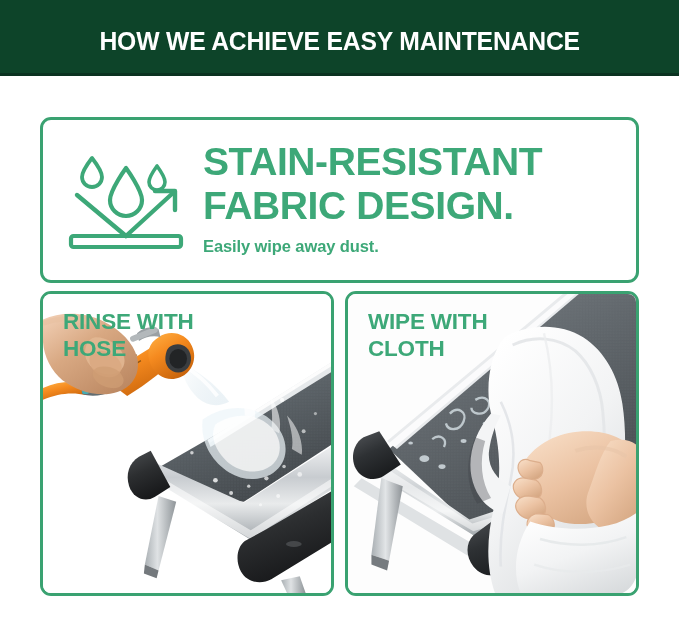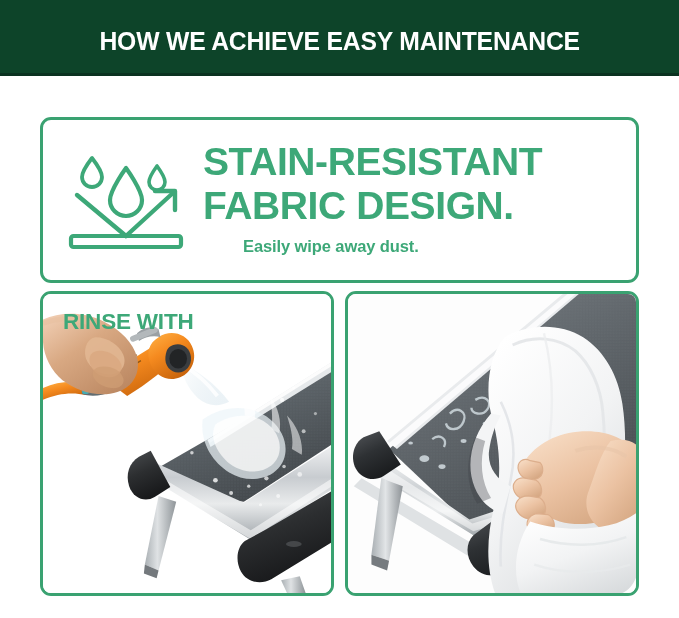--- a/index.html
+++ b/index.html
@@ -88,21 +88,20 @@
     line-height: 1.13;
     letter-spacing: -0.4px;
     white-space: nowrap;
   }
   .hero-sub {
     margin-top: 9px;
     color: #3da878;
     font-size: 16.5px;
     font-weight: bold;
     letter-spacing: -0.1px;
-    margin-left: 40px;
   }
 
   
   .cards-row {
     margin-top: 8px;
     display: flex;
     gap: 11px;
   }
   .photo-card {
     width: 294px;
@@ -166,20 +165,21 @@
       <div class="hero-heading">FABRIC DESIGN.</div>
       <div class="hero-sub">Easily wipe away dust.</div>
     </div>
   </div>
 
   <div class="cards-row">
 
     <div class="photo-card">
       <div class="photo-card-title">
         <div>RINSE WITH</div>
+        <div>HOSE</div>
       </div>
 
       <div class="photo-stage">
         <svg class="photo-svg" viewBox="0 0 294 305" preserveAspectRatio="xMidYMid slice">
           <defs>
             <linearGradient id="meshL" x1="0" y1="0" x2="0.55" y2="1">
               <stop offset="0" stop-color="#6e757a"></stop>
               <stop offset="0.45" stop-color="#5c6368"></stop>
               <stop offset="1" stop-color="#43484c"></stop>
             </linearGradient>
@@ -311,20 +311,24 @@
           <path d="M58 58 C68 58 77 64 80 72 C82 79 76 85 68 85
                    C58 85 50 79 48 71 C46 63 50 58 58 58 Z" fill="#d9a87f" opacity="0.8"></path>
           <path d="M62 74 C72 74 80 79 82 86 C84 92 78 97 70 96
                    C60 95 53 90 51 83 C50 77 55 74 62 74 Z" fill="#cf9d74" opacity="0.75"></path>
           <path d="M0 30 C16 24 34 24 48 30" stroke="#e7c0a0" stroke-width="5" fill="none" opacity="0.6"></path>
         </svg>
       </div>
     </div>
 
     <div class="photo-card">
+      <div class="photo-card-title">
+        <div>WIPE WITH</div>
+        <div>CLOTH</div>
+      </div>
 
       <div class="photo-stage">
         <svg class="photo-svg" viewBox="0 0 294 305" preserveAspectRatio="xMidYMid slice">
           <defs>
             <linearGradient id="meshR" x1="0.1" y1="0" x2="0.7" y2="1">
               <stop offset="0" stop-color="#7a8085"></stop>
               <stop offset="0.45" stop-color="#61676c"></stop>
               <stop offset="1" stop-color="#484d51"></stop>
             </linearGradient>
             <linearGradient id="alumR" x1="0" y1="0" x2="0" y2="1">

